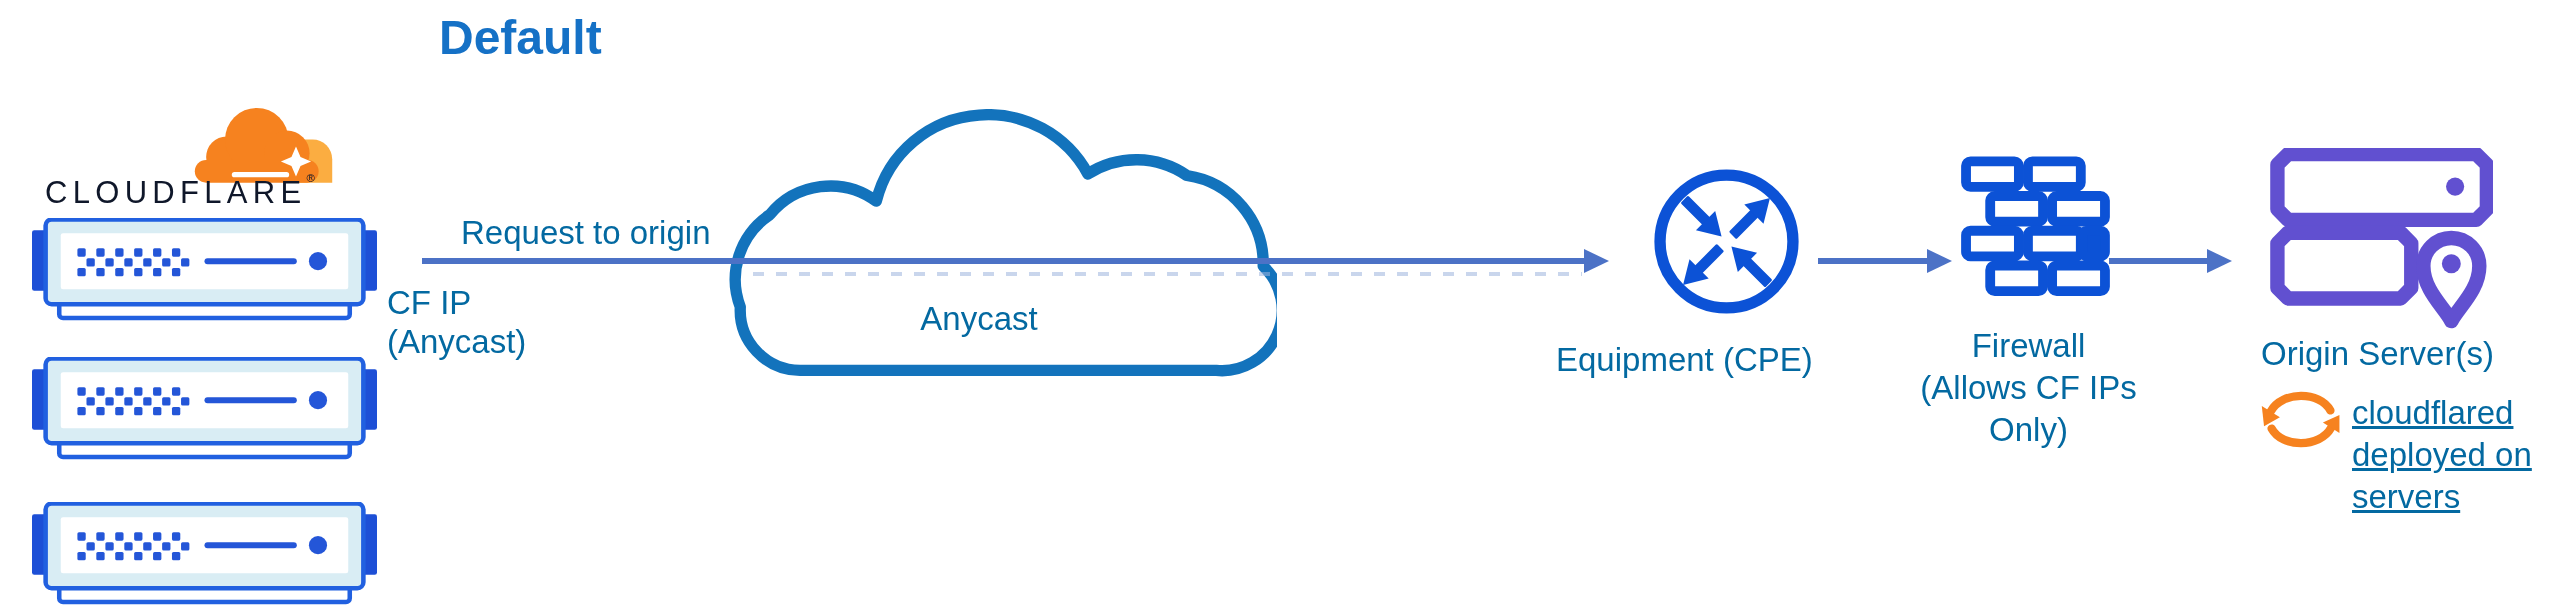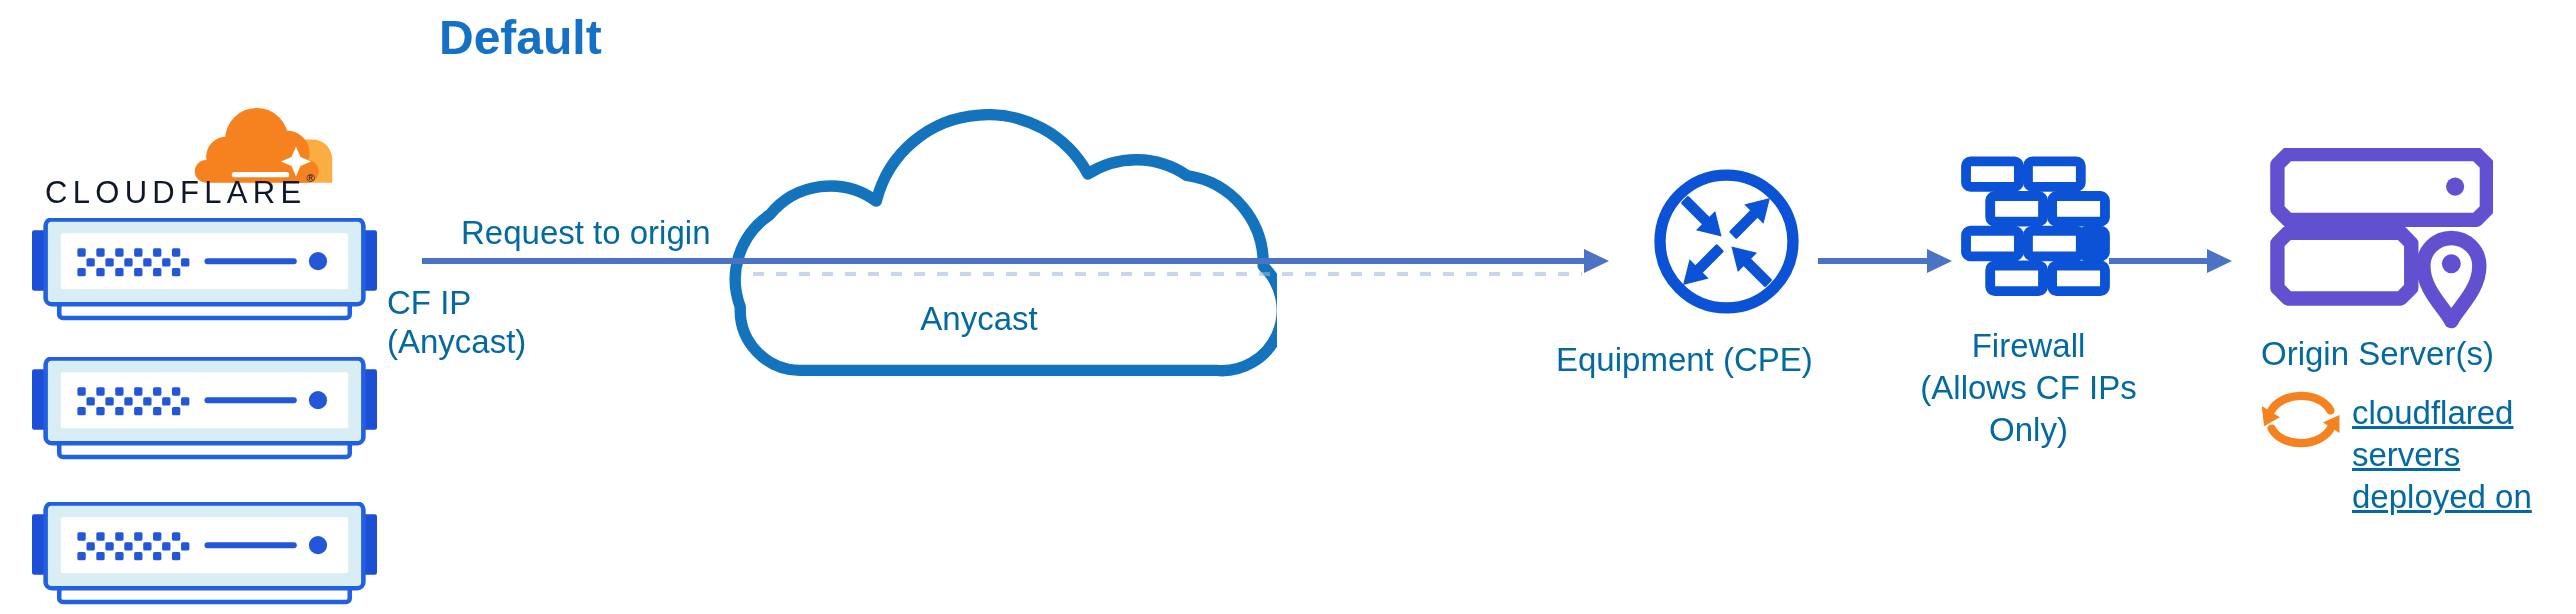--- a/index.html
+++ b/index.html
@@ -227,18 +227,18 @@
         <path d="M 22,60 C 36,86 86,86 101,59"></path>
       </g>
       <g fill="#F6821F">
         <polygon points="33,45 9,30 12,57"></polygon>
         <polygon points="112,66 90,52 112,42"></polygon>
       </g>
     </svg>
   </div>
   <div class="label" style="left:2352px;top:392px;text-decoration:underline;">
     <div>cloudflared</div>
+    <div>deployed on</div>
     <div>servers</div>
-    <div>deployed on</div>
   </div>
 
 </div>
 
 
 </body></html>

